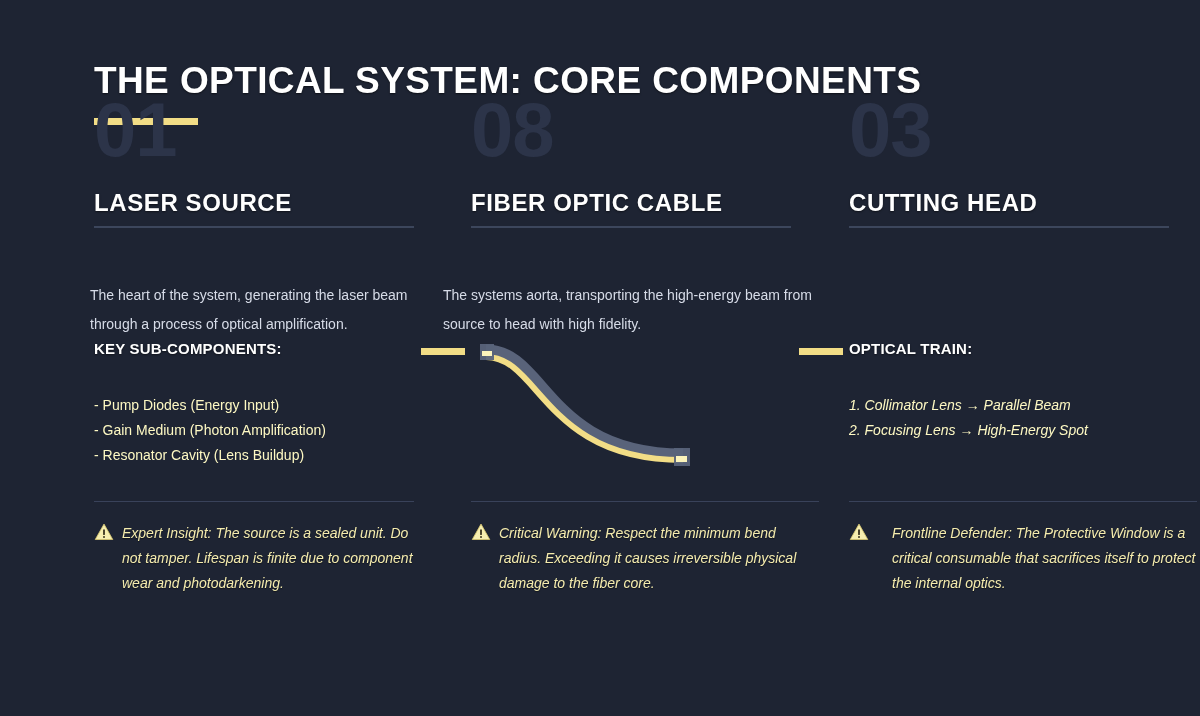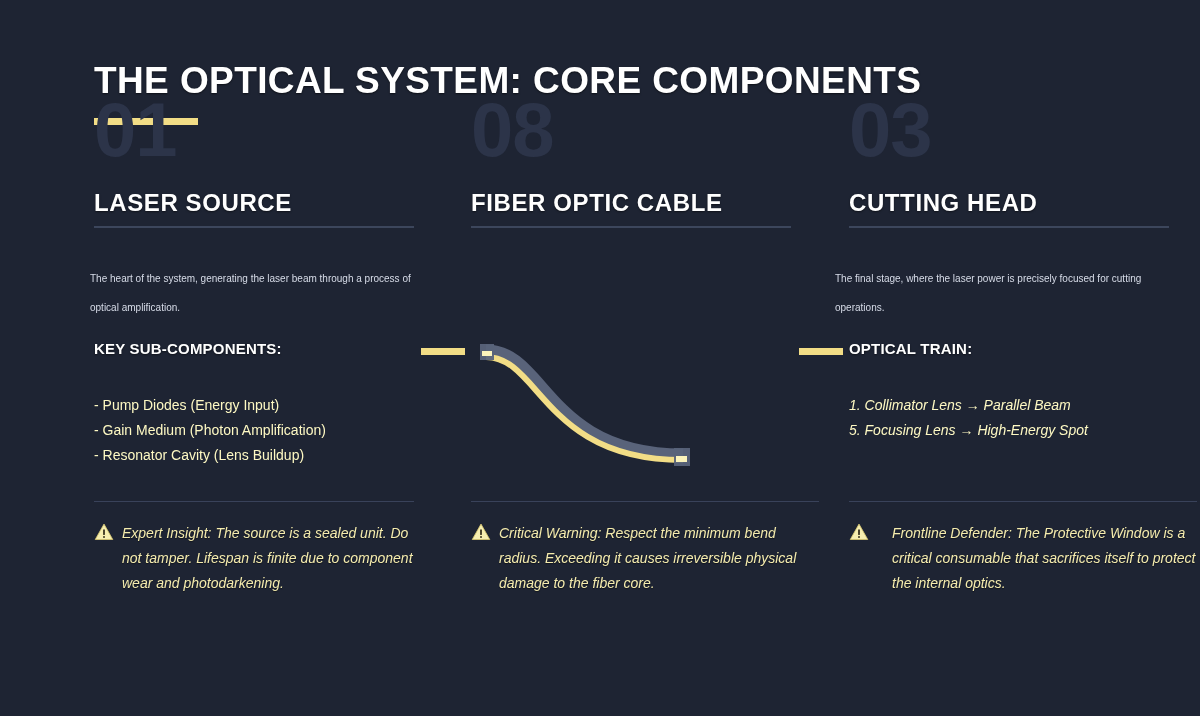--- a/index.html
+++ b/index.html
@@ -102,24 +102,24 @@
     left: 28px;
     width: 320px;
     height: 2px;
     background: #3c465c;
     z-index: 4;
   }
 
   
   .col-desc {
     position: absolute;
-    top: 264px;
+    top: 281px;
     left: 24px;
     width: 348px;
-    font-size: 10px;
+    font-size: 14px;
     line-height: 29px;
     color: #d7dce8;
     z-index: 4;
   }
   .col-0 .col-desc { left: 24px; width: 352px; }
   .col-1 .col-desc { left: 0px;  width: 376px; }
   .col-2 .col-desc { left: 14px; width: 356px; }
 
   
   .sub-block {
@@ -247,20 +247,21 @@
           </svg>
         </span>
         <span class="note-text">Expert Insight: The source is a sealed unit. Do not tamper. Lifespan is finite due to component wear and photodarkening.</span>
       </div>
     </div>
 
     <div class="col col-1">
       <div class="ghost-num">08</div>
       <div class="col-heading">FIBER OPTIC CABLE</div>
       <div class="heading-rule"></div>
+      <div class="col-desc">The systems aorta, transporting the high-energy beam from source to head with high fidelity.</div>
 
       <div class="sub-block">
         <div class="sub-heading-row">
           <span class="sub-dash"></span>
           <span class="sub-heading"></span>
         </div>
       </div>
 
       <div class="cable-figure">
         <svg viewBox="0 0 300 140" width="300" height="140">
@@ -287,30 +288,29 @@
           </svg>
         </span>
         <span class="note-text">Critical Warning: Respect the minimum bend radius. Exceeding it causes irreversible physical damage to the fiber core.</span>
       </div>
     </div>
 
     <div class="col col-2">
       <div class="ghost-num">03</div>
       <div class="col-heading">CUTTING HEAD</div>
       <div class="heading-rule"></div>
-      <div class="col-desc">The final stage, where the laser power is precisely focused for cutting operations.</div>
 
       <div class="sub-block">
         <div class="sub-heading-row">
           <span class="sub-dash"></span>
           <span class="sub-heading">OPTICAL TRAIN:</span>
         </div>
         <ul class="sub-list">
           <li>1. Collimator Lens → Parallel Beam</li>
-          <li>5. Focusing Lens → High-Energy Spot</li>
+          <li>2. Focusing Lens → High-Energy Spot</li>
         </ul>
       </div>
 
       <div class="note-rule"></div>
       <div class="note">
         <span class="note-icon">
           <svg viewBox="0 0 24 24" width="20" height="20">
             <path d="M12 2.5 L22.5 21 L1.5 21 Z" fill="#f7eeb0" stroke="#d8c870" stroke-width="1"></path>
             <rect x="11" y="9" width="2" height="6.5" fill="#2a2414"></rect>
             <rect x="11" y="17" width="2" height="2" fill="#2a2414"></rect>

